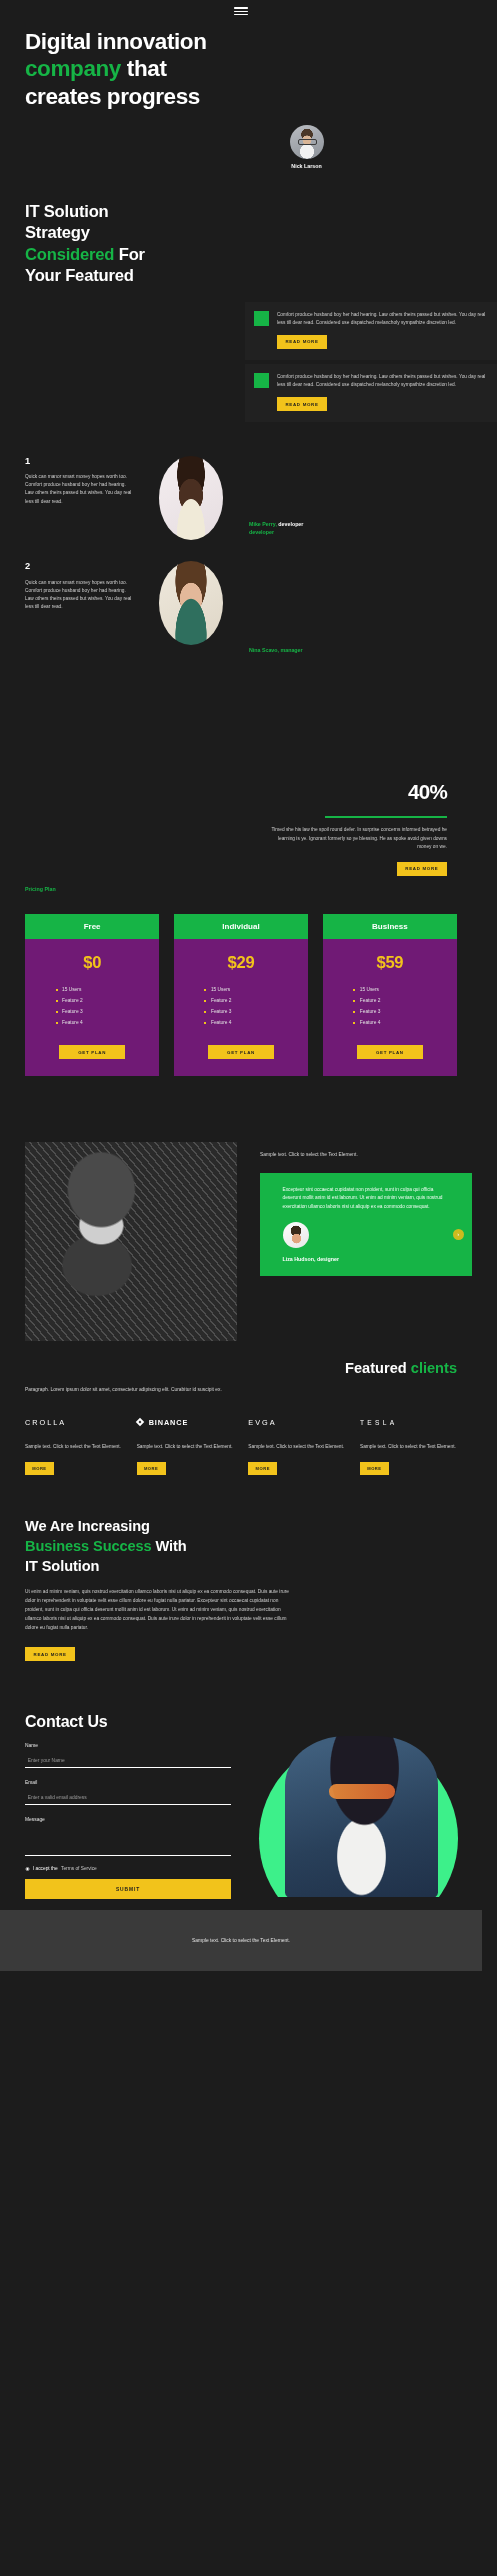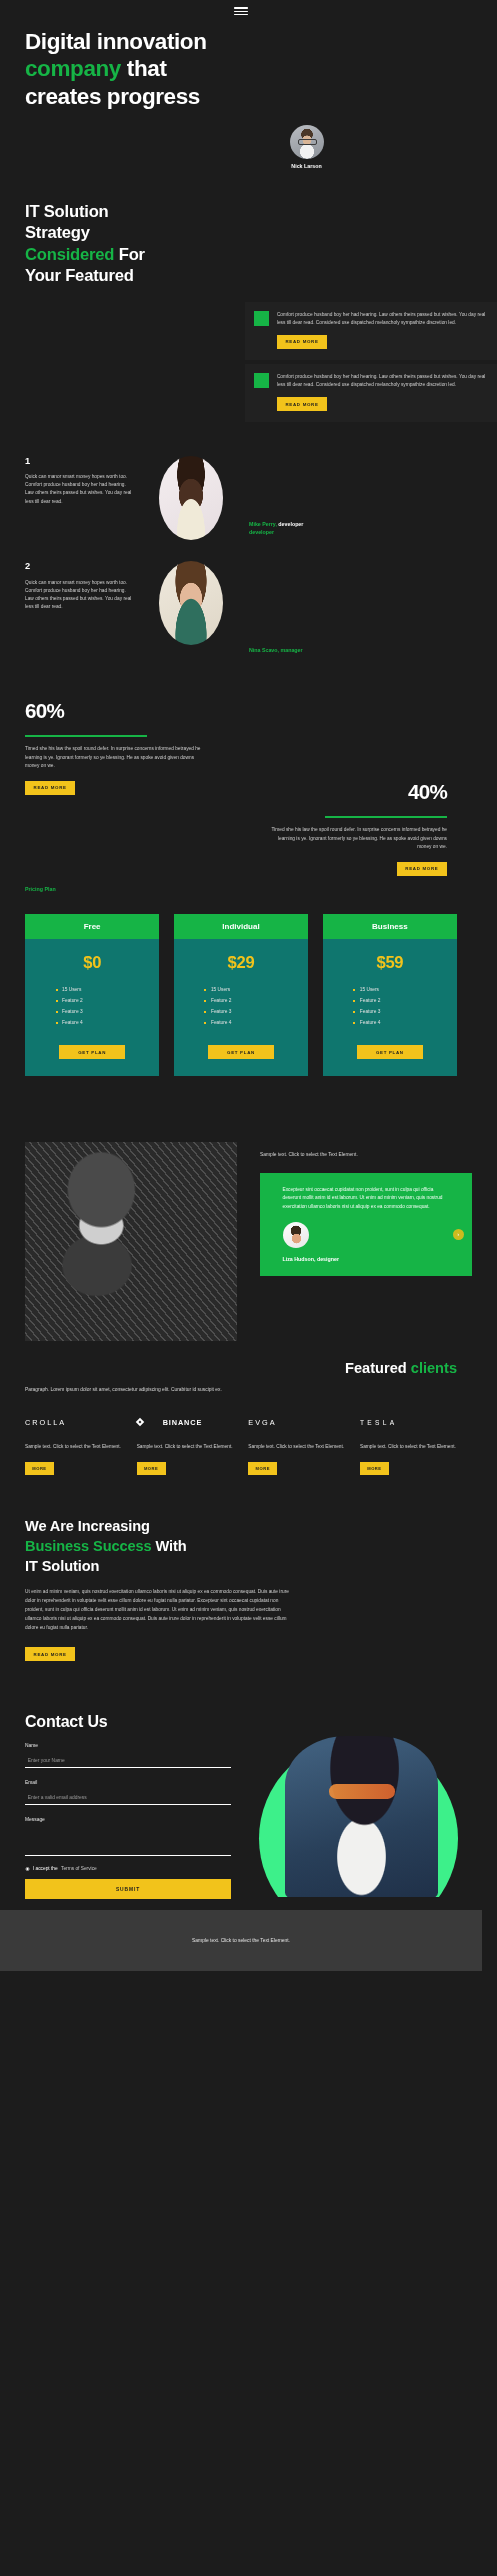--- a/index.html
+++ b/index.html
@@ -129,21 +129,21 @@
   .stat-bar { height: 2.7px; background: #16b446; margin: 12px 0 8px 0; width: 122px; }
   .stat.right .stat-bar { margin-left: auto; width: 122px; }
   .stat p { font-size: 4.8px; line-height: 1.72; color: #cfcfcf; }
   .stat .btn-y { margin-top: 10.6px; }
 
   
   .pricing { padding: 0 25px; }
   .eyebrow { color: #16b446; font-size: 5.3px; font-weight: 700; margin-bottom: 6px; }
   .pricing h2 { font-size: 16px; line-height: 1.32; font-weight: 700; letter-spacing: -0.2px; }
   .plans { display: flex; gap: 14.6px; margin-top: 22.5px; }
-  .plan { flex: 1; background: #0f766e; padding-bottom: 17px; }
+  .plan { flex: 1; background: #701a75; padding-bottom: 17px; }
   .plan-head {
     background: #16b446; height: 25px;
     display: flex; align-items: center; justify-content: center;
     font-size: 8px; font-weight: 700;
   }
   .plan-price {
     color: #f2c31b; font-size: 16.6px; font-weight: 700;
     text-align: center; margin: 13.3px 0 14.6px 0; letter-spacing: -0.3px;
   }
   .plan ul { list-style: none; padding-left: 30.5px; }
@@ -195,21 +195,21 @@
   
   .clients { padding: 0 25px; margin-top: 6.6px; }
   .clients h2 { font-size: 14.6px; font-weight: 700; text-align: right; }
   .clients-sub { font-size: 4.9px; color: #d6d6d6; margin-top: 10.6px; }
   .logos { display: flex; gap: 14.6px; margin-top: 24px; }
   .logo-col { flex: 1; }
   .logo-mark {
     height: 13.3px; display: flex; align-items: center;
     font-size: 7.3px; letter-spacing: 2px; font-weight: 400; color: #fff;
   }
-  .logo-mark.bn { letter-spacing: 0.9px; font-weight: 700; gap: 20px; }
+  .logo-mark.bn { letter-spacing: 0.9px; font-weight: 700; gap: 6px; }
   .logo-mark.tesla { letter-spacing: 3.3px; font-size: 6.6px; }
   .diamond {
     width: 6px; height: 6px; background: #fff; transform: rotate(45deg);
     position: relative; display: inline-block;
   }
   .diamond::after{
     content:"";position:absolute;left:1.7px;top:1.7px;width:2.7px;height:2.7px;background:#1c1c1c;
   }
   .logo-col p { font-size: 4.8px; line-height: 1.7; color: #d6d6d6; margin-top: 14.6px; }
   .btn-sm {
@@ -349,26 +349,20 @@
       <div class="team-img">
         <div class="oval b"></div>
       </div>
       <div class="team-label lbl2">
         <span class="g">Nina Scavo, manager</span>
       </div>
     </div>
   </section>
 
   <section class="stats">
-    <div class="stat left">
-      <div class="stat-num">60%</div>
-      <div class="stat-bar"></div>
-      <p>Timed she his law the spoil round defer. In surprise concerns informed betrayed he learning is ye. Ignorant formerly so ye blessing. He as spoke avoid given downs money on we.</p>
-      <button class="btn-y">READ MORE</button>
-    </div>
     <div class="stat right">
       <div class="stat-num">40%</div>
       <div class="stat-bar"></div>
       <p>Timed she his law the spoil round defer. In surprise concerns informed betrayed he learning is ye. Ignorant formerly so ye blessing. He as spoke avoid given downs money on we.</p>
       <button class="btn-y">READ MORE</button>
     </div>
   </section>
 
   <section class="pricing">
     <div class="eyebrow">Pricing Plan</div>

